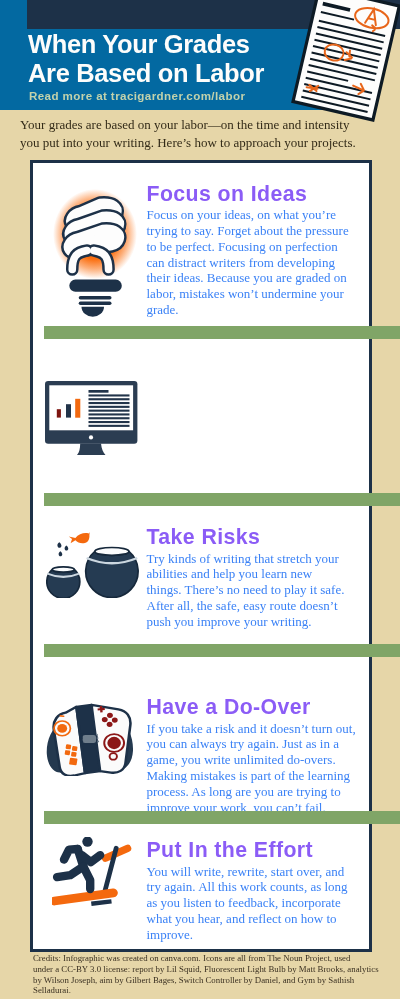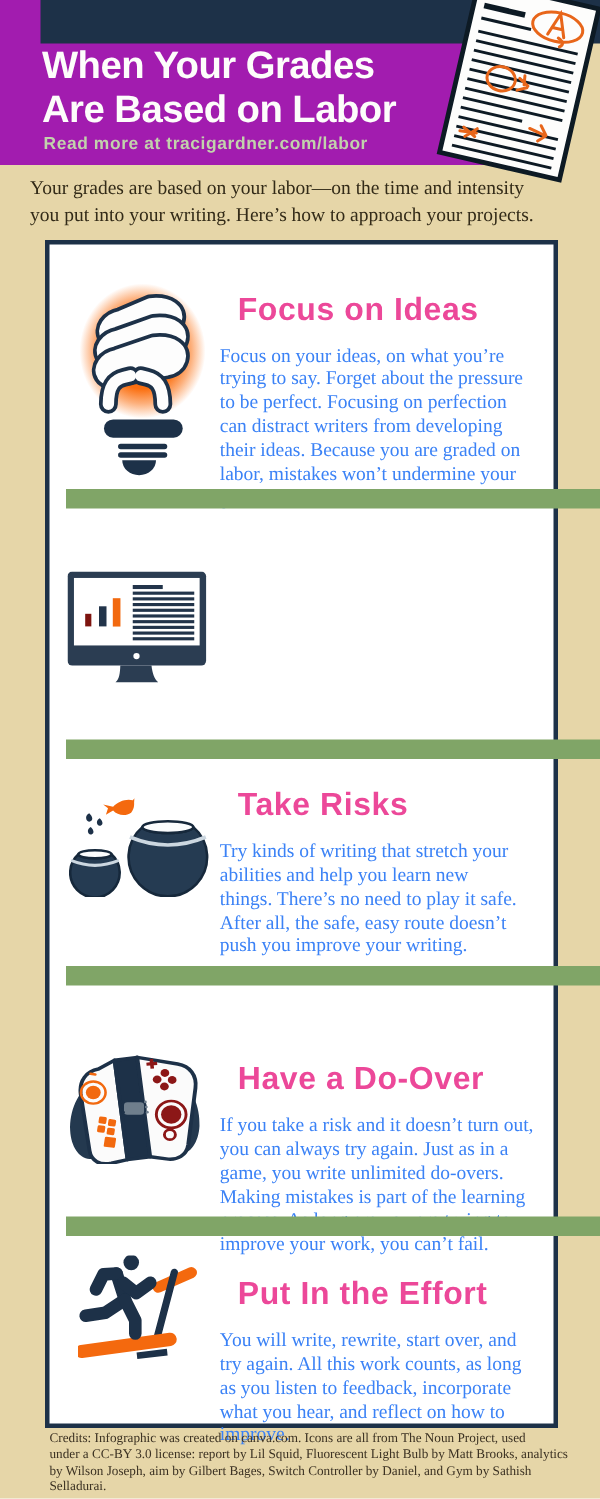--- a/index.html
+++ b/index.html
@@ -1,36 +1,36 @@
 <!DOCTYPE html>
 <html><head>
 <meta charset="utf-8">
 <title>When Your Grades Are Based on Labor</title>
 <style>
   html,body{margin:0;padding:0;}
   body{width:400px;height:999px;background:#e6d6a8;font-family:"Liberation Sans",sans-serif;
        overflow:hidden;position:relative;-webkit-font-smoothing:antialiased;}
 
   
-  .header{position:absolute;left:0;top:0;width:357px;height:110px;background:#a21caf;}
+  .header{position:absolute;left:0;top:0;width:357px;height:110px;background:#0369a1;}
   .navybar{position:absolute;left:27px;top:0;width:373px;height:29px;background:#1d3148;}
   .title{position:absolute;left:28px;top:30px;width:310px;color:#fdfdfb;font-size:25.5px;
          font-weight:bold;line-height:29px;letter-spacing:-0.35px;}
   .subtitle{position:absolute;left:29px;top:89px;color:#c2d2ac;font-size:11.6px;letter-spacing:0.4px;font-weight:bold;}
   .paper{position:absolute;left:274px;top:-7px;width:140px;height:140px;}
 
   
   .intro{position:absolute;left:20px;top:116px;width:360px;text-align:left;color:#332b18;
          font-family:"Liberation Serif",serif;font-size:13px;line-height:17.8px;white-space:pre-line;}
 
   
   .card{position:absolute;left:30px;top:160px;width:342px;height:792px;background:#ffffff;
         border:3px solid #1d3148;box-sizing:border-box;}
   .txt{position:absolute;}
-  .txt h2{margin:12px;padding:0;color:#ec4899;font-size:21.3px;font-weight:bold;
+  .txt h2{margin:0;padding:0;color:#8b5cf6;font-size:21.3px;font-weight:bold;
      letter-spacing:0.4px;line-height:21px;font-family:"Liberation Sans",sans-serif;}
   .txt p{margin:2.6px 0 0 0;padding:0;font-family:Liberation Serif, serif;font-size:13px;
      line-height:15.85px;color:#3b82f6;white-space:pre-line;}
   .divider{position:absolute;height:13px;background:#80a567;left:11px;width:389px;}
 
   
   .credits{position:absolute;left:33px;top:953px;width:352px;font-family:"Liberation Serif",serif;
            font-size:8.8px;line-height:10.8px;color:#3b3122;white-space:pre-line;}
 
   
@@ -88,21 +88,21 @@
     <p>Focus on your ideas, on what you’re
 trying to say. Forget about the pressure
 to be perfect. Focusing on perfection
 can distract writers from developing
 their ideas. Because you are graded on
 labor, mistakes won’t undermine your
 grade.</p>
   </div>
   <div class="txt" style="left:113.5px;top:197.5px;width:212px;">
   </div>
-  <div class="txt" style="left:113.5px;top:351px;width:212px;">
+  <div class="txt" style="left:113.5px;top:364px;width:212px;">
     <h2>Take Risks</h2>
     <p>Try kinds of writing that stretch your
 abilities and help you learn new
 things. There’s no need to play it safe.
 After all, the safe, easy route doesn’t
 push you improve your writing.</p>
   </div>
   <div class="txt" style="left:113.5px;top:534px;width:212px;">
     <h2>Have a  Do-Over</h2>
     <p>If you take a risk and it doesn’t turn out,

